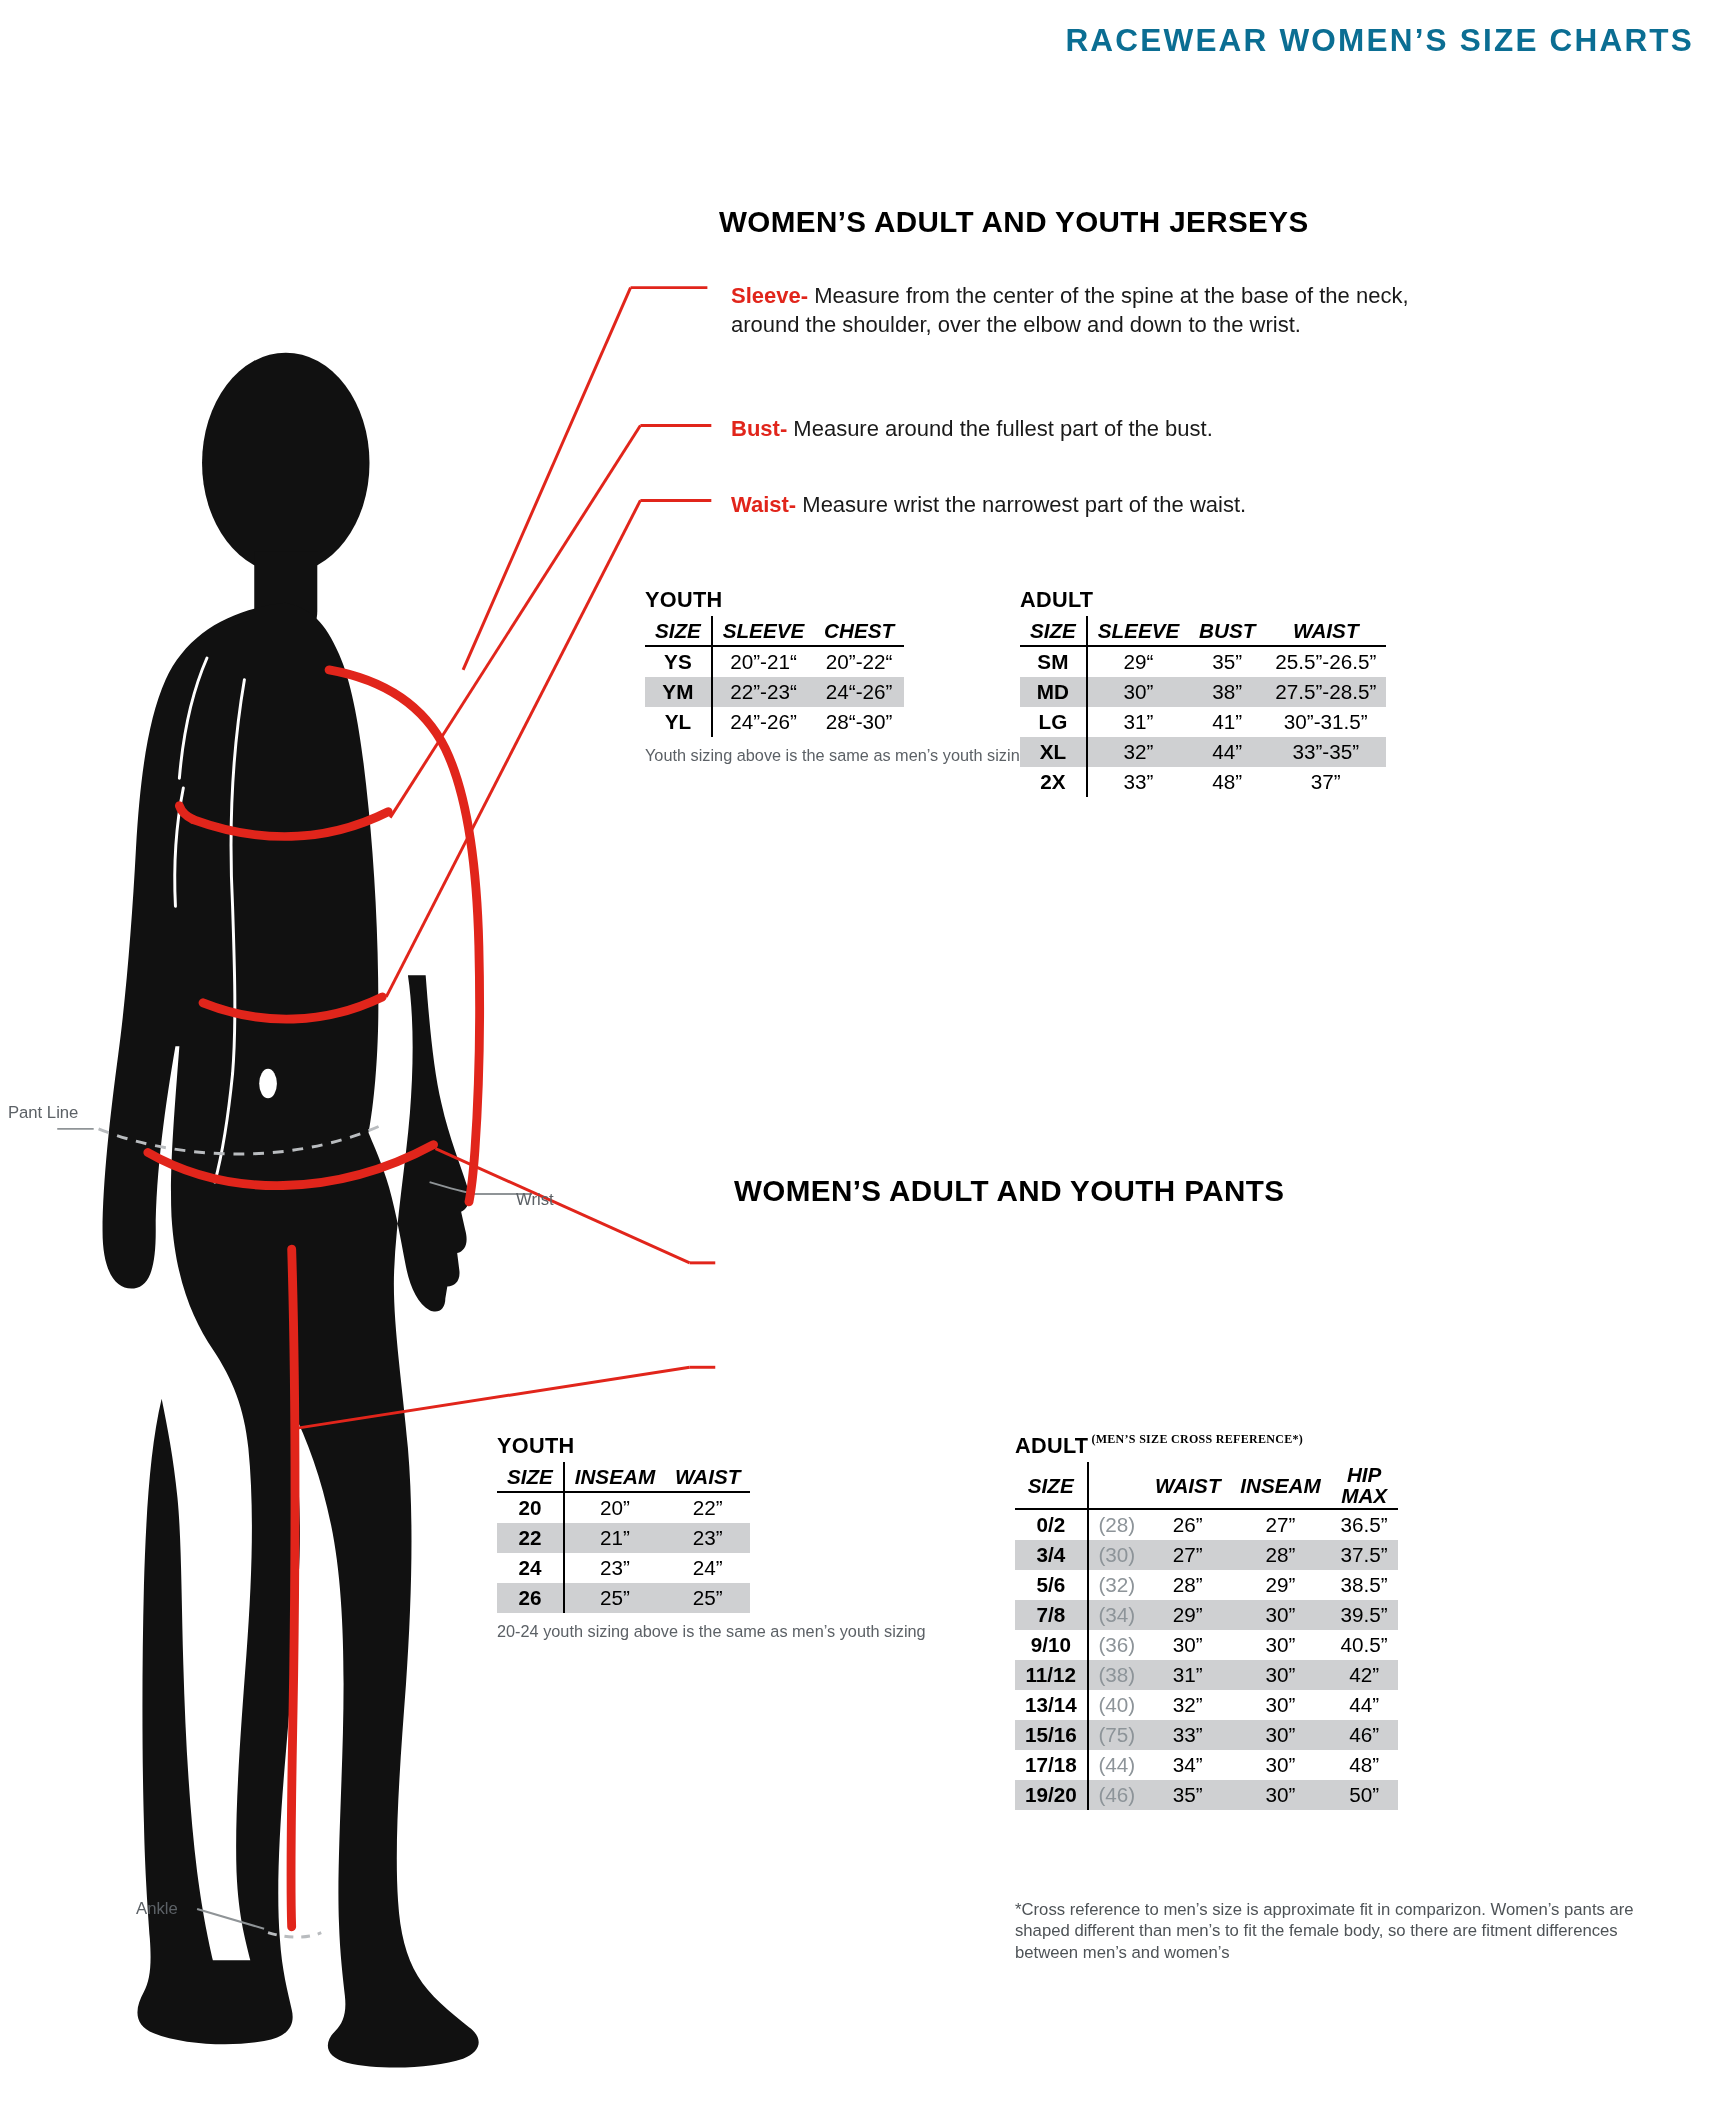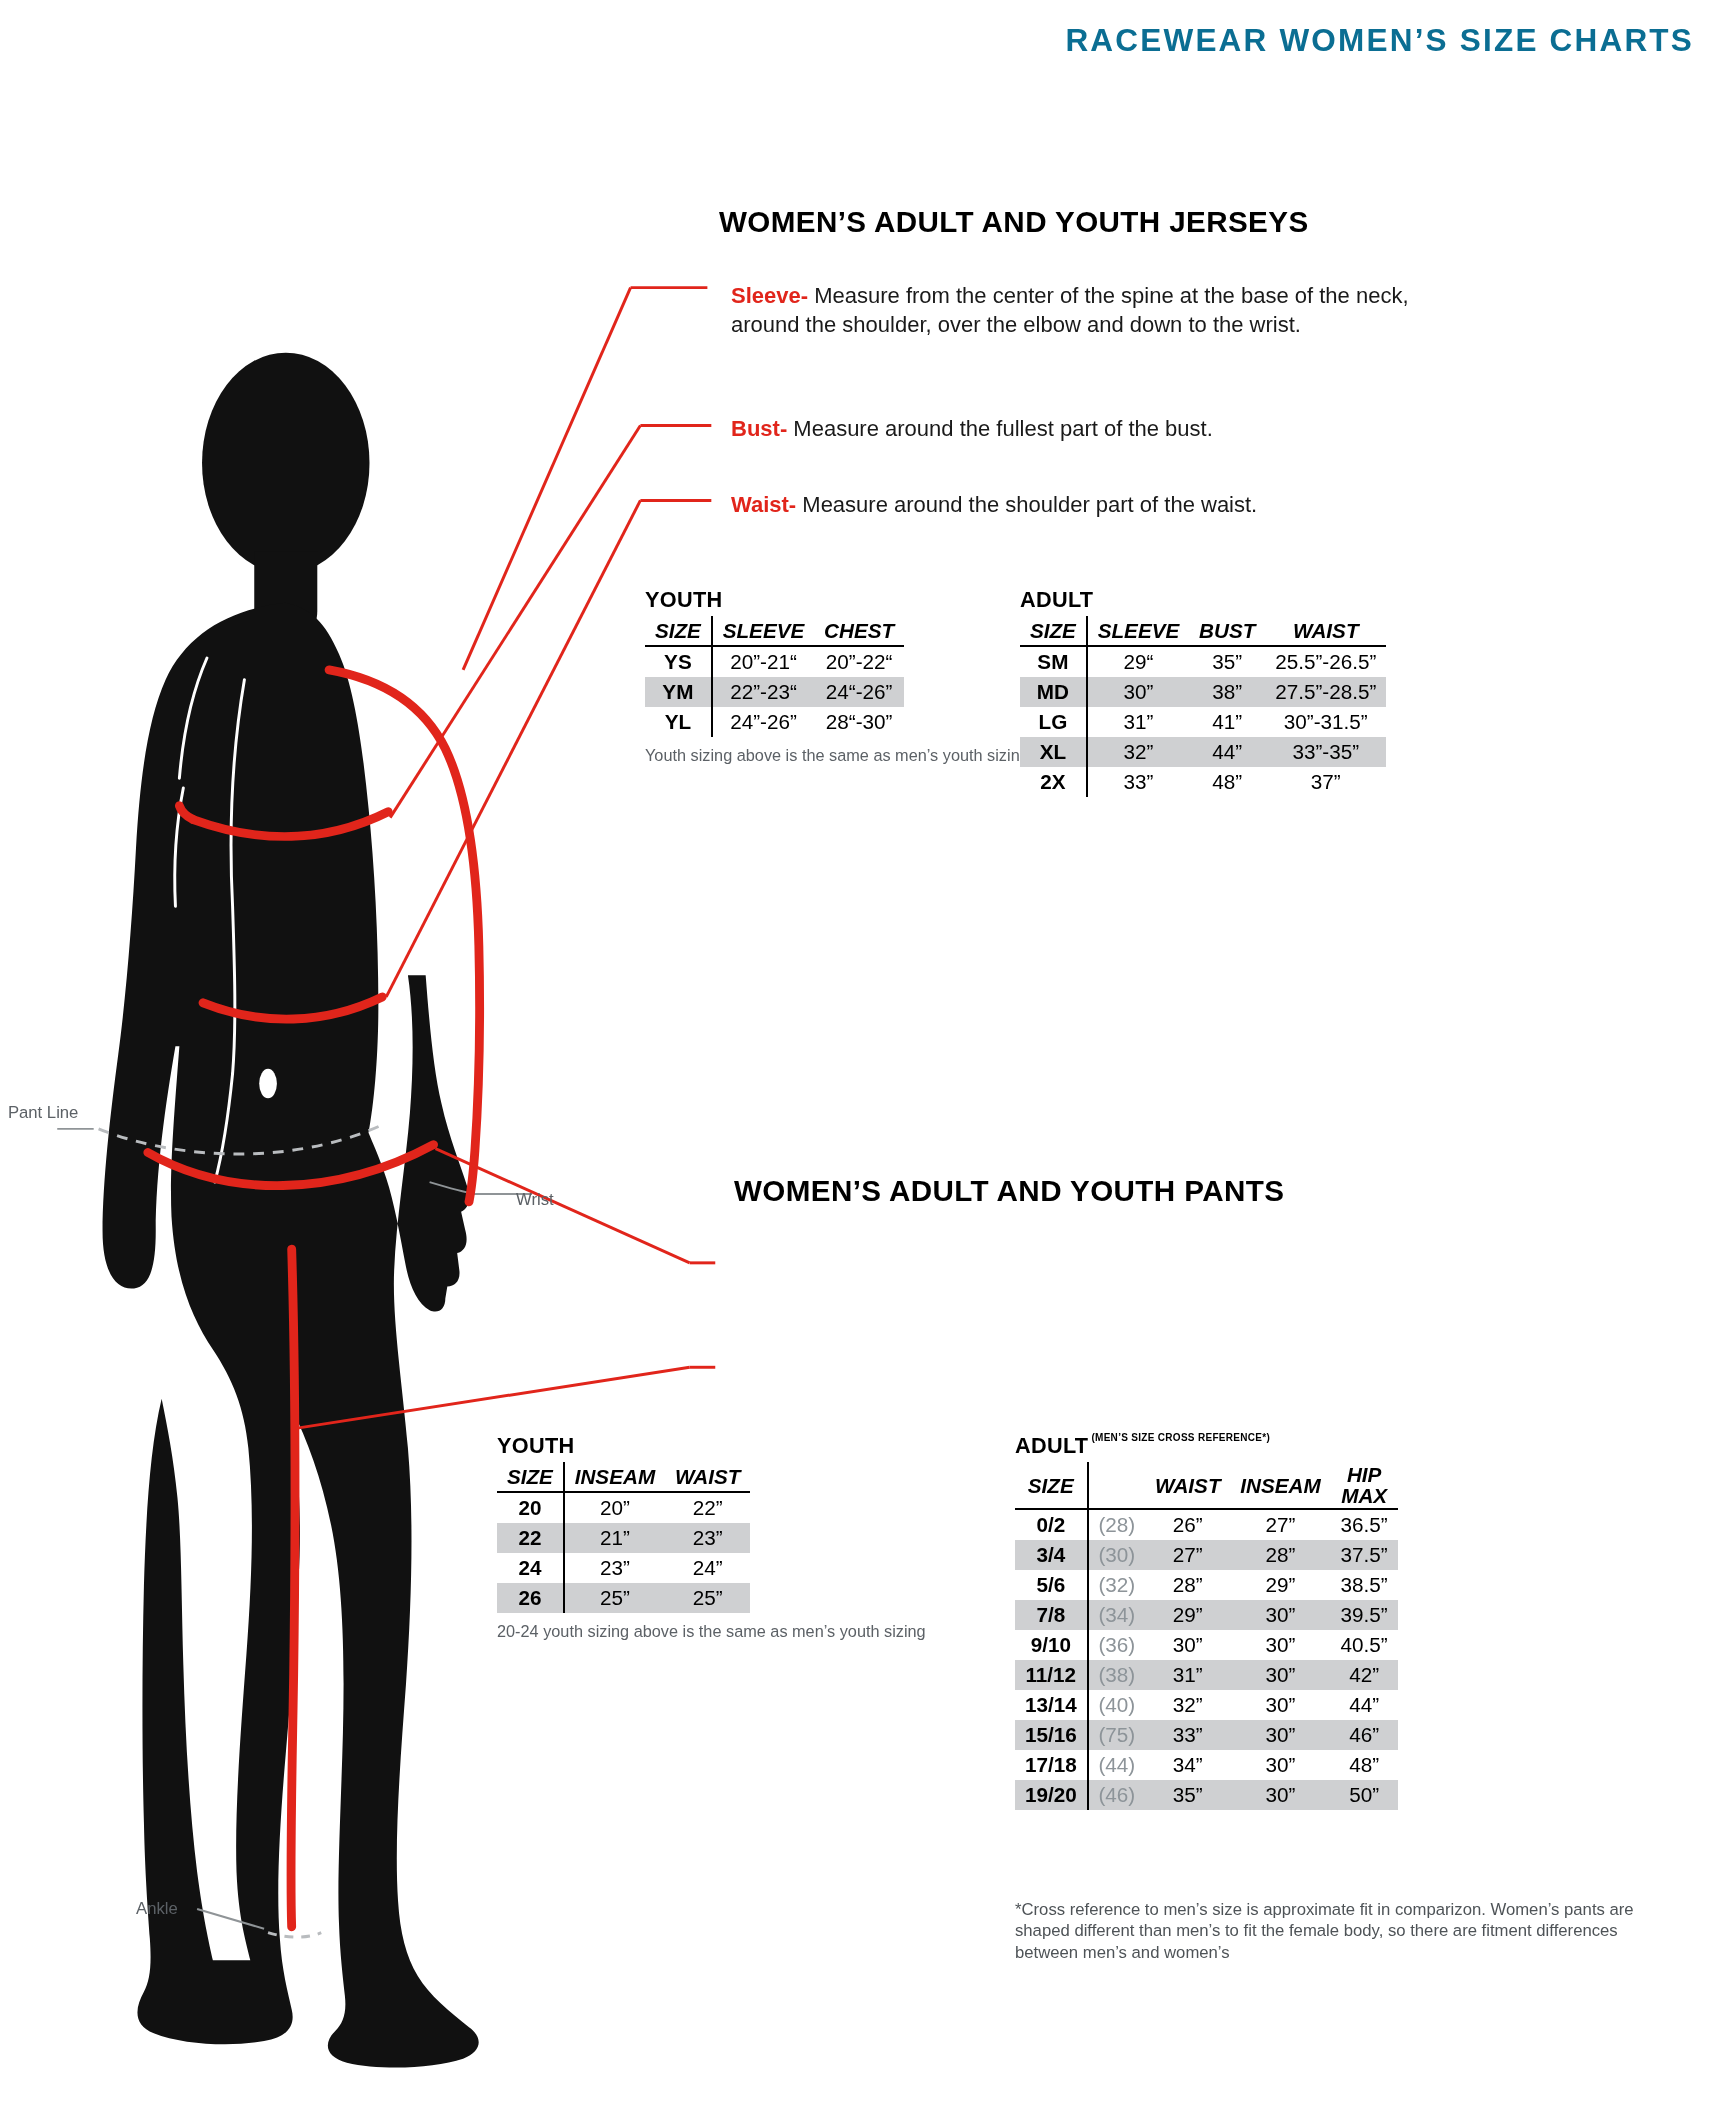--- a/index.html
+++ b/index.html
@@ -44,21 +44,21 @@
   .shade td{background:#cfd0d2;}
   .note{font-size:16.3px;color:#5c6166;line-height:1.25;margin-top:7.9px;}
 
   #youth-jersey{top:587px;left:645px;}
   #adult-jersey{top:587px;left:1020px;}
   #youth-pants{top:1433px;left:497px;}
   #adult-pants{top:1433px;left:1015px;}
 
   #adult-pants .xref{color:#8d9499;}
   .hipmax{display:block;line-height:1.0;}
-  .adult-pants-sub{font-size:10px;line-height:1.02;font-weight:bold;color:#000;display:inline-block;vertical-align:top;padding-left:3px;text-align:center;}
+  .adult-pants-sub{font-size:12px;line-height:1.02;font-weight:bold;color:#000;display:inline-block;vertical-align:top;padding-left:3px;text-align:center;font-family:Liberation Serif, serif;}
   .footnote{position:absolute;top:1899px;left:1015px;width:630px;font-size:16.7px;line-height:1.28;color:#4e5357;}
 
   
   .fig-label{position:absolute;font-size:16.7px;color:#5c6166;}
   #lbl-pantline{top:1103px;left:7.9px;}
   #lbl-wrist{top:1190px;left:516px;}
   #lbl-ankle{top:1899px;left:136px;}
 
   svg.art{position:absolute;top:0;left:0;width:1729px;height:2111px;pointer-events:none;}
 </style>
@@ -195,21 +195,21 @@
 
   <div class="sec-title" id="jersey-title">WOMEN’S ADULT AND YOUTH JERSEYS</div>
 
   <div class="callout" id="co-sleeve">
     <span class="kw">Sleeve-</span><span> Measure from the center of the spine at the base of the neck, around the shoulder, over the elbow and down to the wrist.</span>
   </div>
   <div class="callout" id="co-bust">
     <span class="kw">Bust-</span><span> Measure around the fullest part of the bust.</span>
   </div>
   <div class="callout" id="co-waist">
-    <span class="kw">Waist-</span><span> Measure around the shoulder part of the waist.</span>
+    <span class="kw">Waist-</span><span> Measure wrist the narrowest part of the waist.</span>
   </div>
 
   <div class="tbl-wrap" id="youth-jersey">
     <div class="tbl-head">YOUTH</div>
     <table>
       <thead>
           <tr class="hdr-row">
             <th class="sz">SIZE</th>
             <th>SLEEVE</th>
             <th>CHEST</th>

